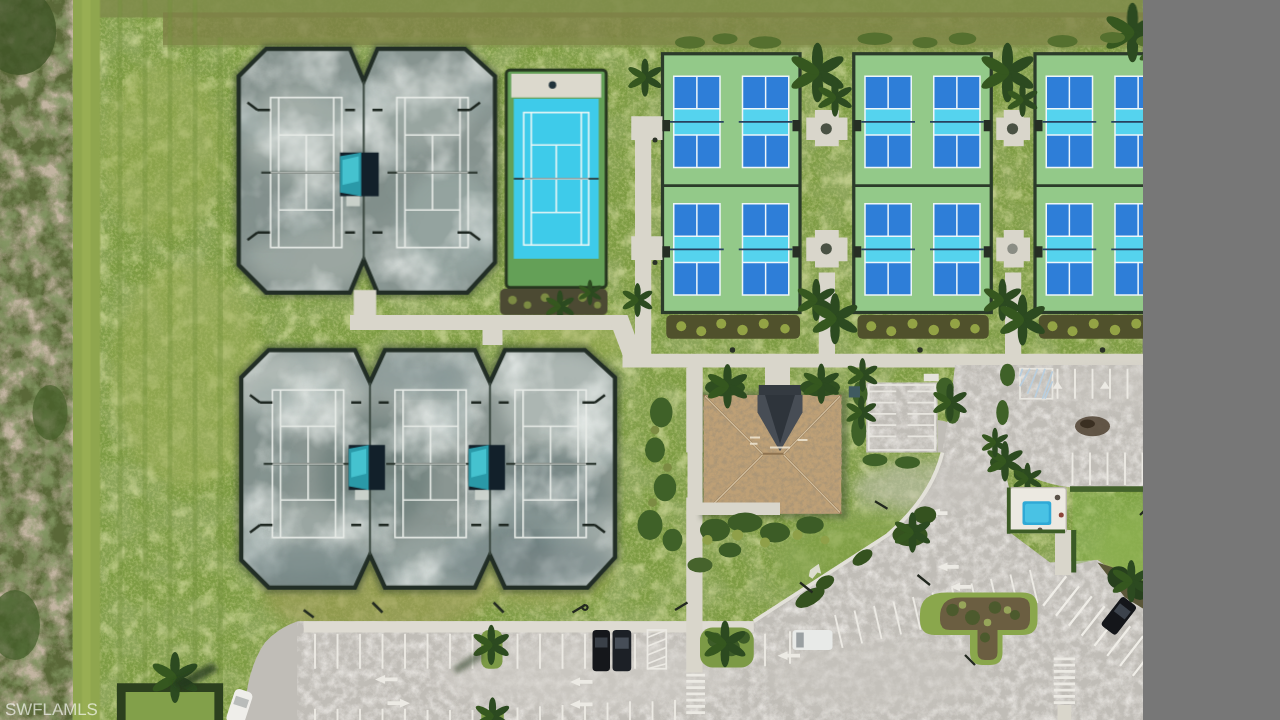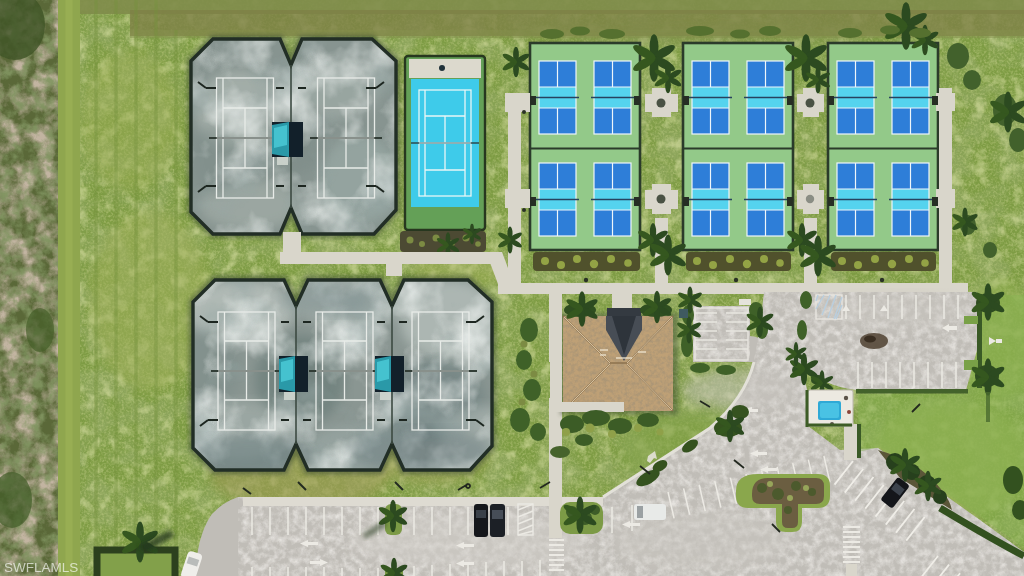--- a/index.html
+++ b/index.html
@@ -1,16 +1,16 @@
 <!DOCTYPE html>
 <html><head>
 <meta charset="utf-8">
 <style>
 html,body{margin:0;padding:0;background:#777;font-family:"Liberation Sans",sans-serif;}
-#stage{position:relative;width:1024px;height:576px;overflow:hidden;}
+#stage{position:relative;width:914px;height:576px;overflow:hidden;}
 svg{display:block;}
 </style>
 </head>
 <body>
 <div id="stage">
 <svg width="1024" height="576" viewBox="0 0 1024 576">
 <defs>
 <filter id="grassDark" x="0" y="0" width="100%" height="100%">
 <feTurbulence type="fractalNoise" baseFrequency="0.035" numOctaves="4" seed="7"></feTurbulence>
 <feColorMatrix type="matrix" values="0 0 0 0 0.27  0 0 0 0 0.38  0 0 0 0 0.11  3.0 0 0 0 -1.1"></feColorMatrix>

